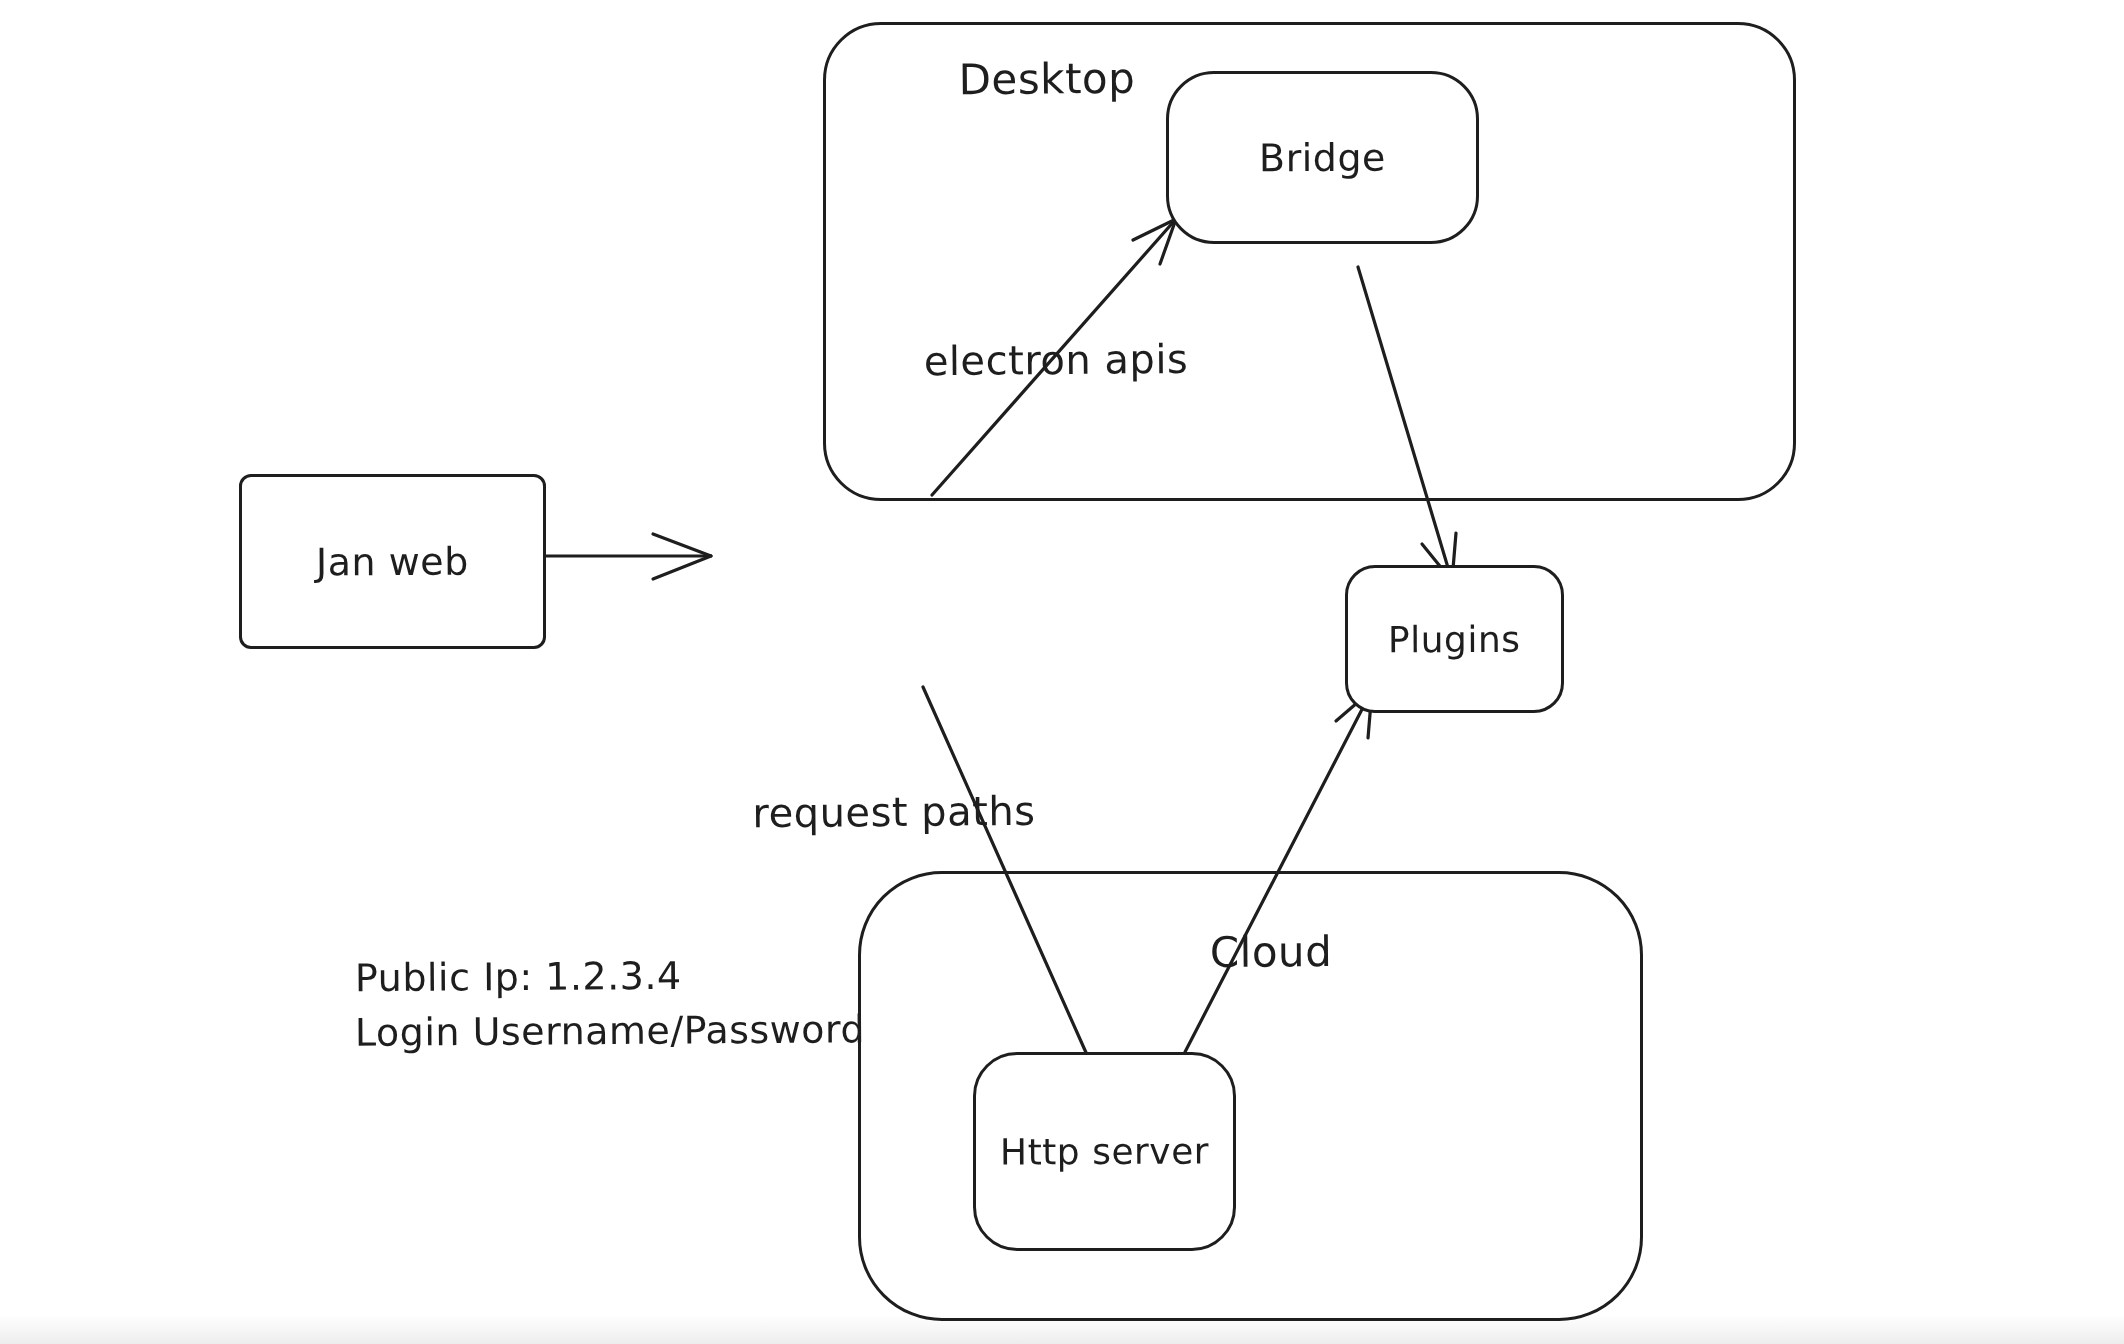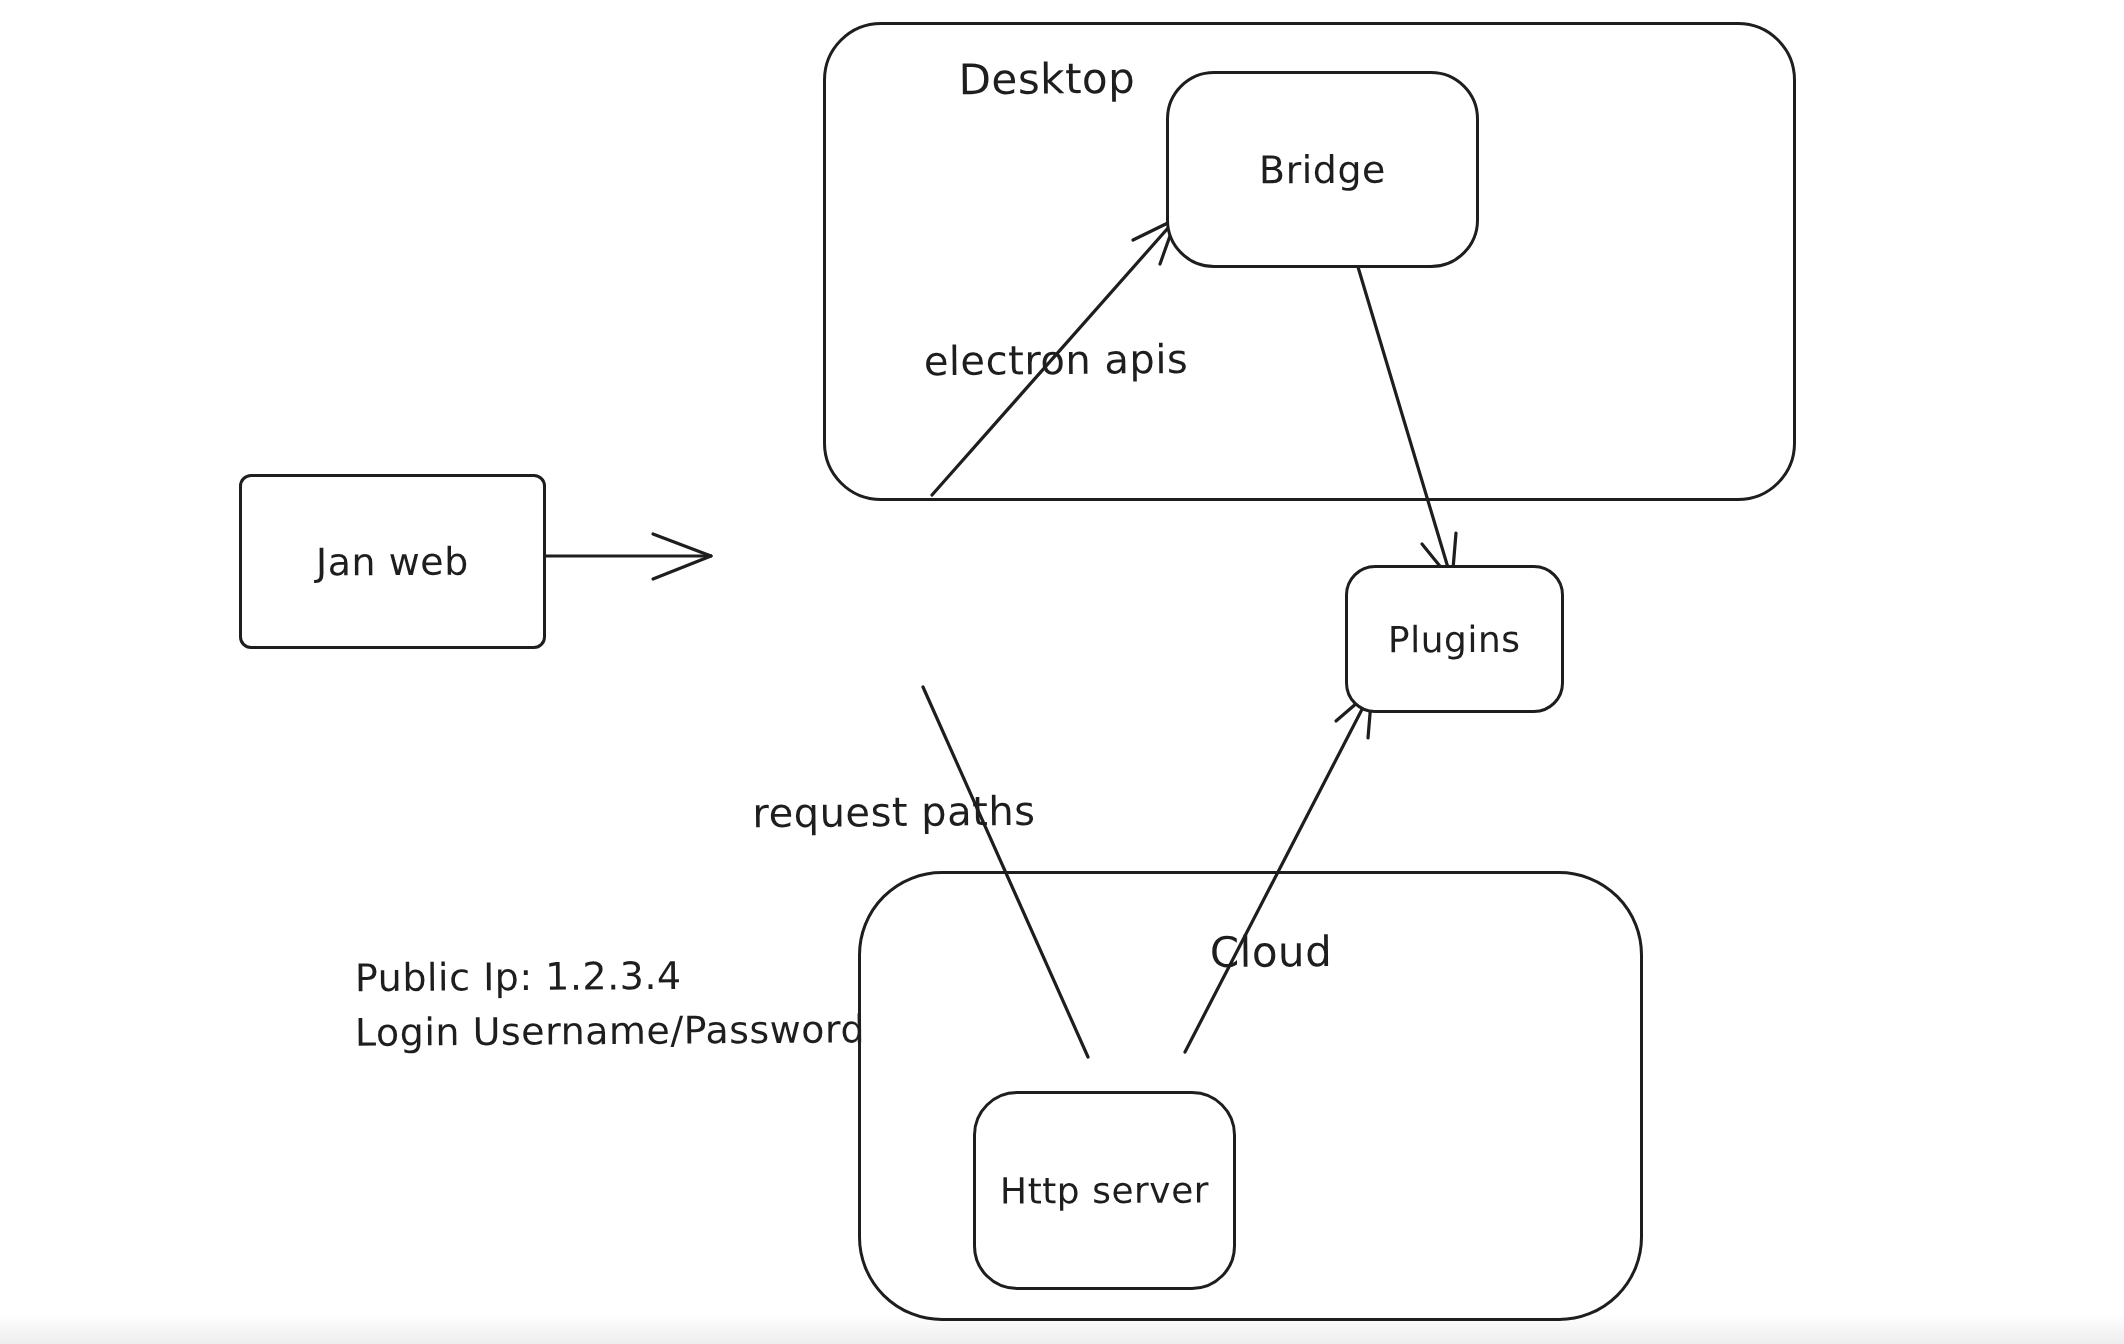--- a/index.html
+++ b/index.html
@@ -58,23 +58,23 @@
     letter-spacing: 0.5px;
     white-space: nowrap;
     z-index: 4;
     transform: rotate(-0.4deg);
   }
   
   #desktop      { left: 823px;  top: 22px;   width: 973px; height: 479px; border-radius: 58px; }
   #cloud        { left: 858px;  top: 871px;  width: 785px; height: 450px; border-radius: 84px; }
   #jan-web      { left: 239px;  top: 474px;  width: 307px; height: 175px; border-radius: 12px; }
   #middleware   { left: 714px;  top: 498px;  width: 327px; height: 189px; border-radius: 38px; }
-  #bridge       { left: 1166px; top: 71px;   width: 313px; height: 197px; border-radius: 48px; }
+  #bridge       { left: 1166px; top: 71px;   width: 313px; height: 173px; border-radius: 48px; }
   #plugins      { left: 1345px; top: 565px;  width: 219px; height: 148px; border-radius: 30px; }
-  #http-server  { left: 973px;  top: 1052px; width: 263px; height: 199px; border-radius: 44px; margin-top: 39px; }
+  #http-server  { left: 973px;  top: 1052px; width: 263px; height: 199px; border-radius: 44px; }
   #plugins .node-label, #http-server .node-label { font-size: 36px; }
   #desktop-label { left: 1047px; top: 79px; }
   #cloud-label   { left: 1271px; top: 952px; }
   #electron-apis-label { left: 1056px; top: 360px; }
   #request-paths-label { left: 894px;  top: 812px; }
   #annotation-public-ip { left: 355px; top: 955px; }
   #annotation-login     { left: 355px; top: 1009px; }
   .page-edge-shadow {
     position: absolute;
     left: 0; bottom: 0;

